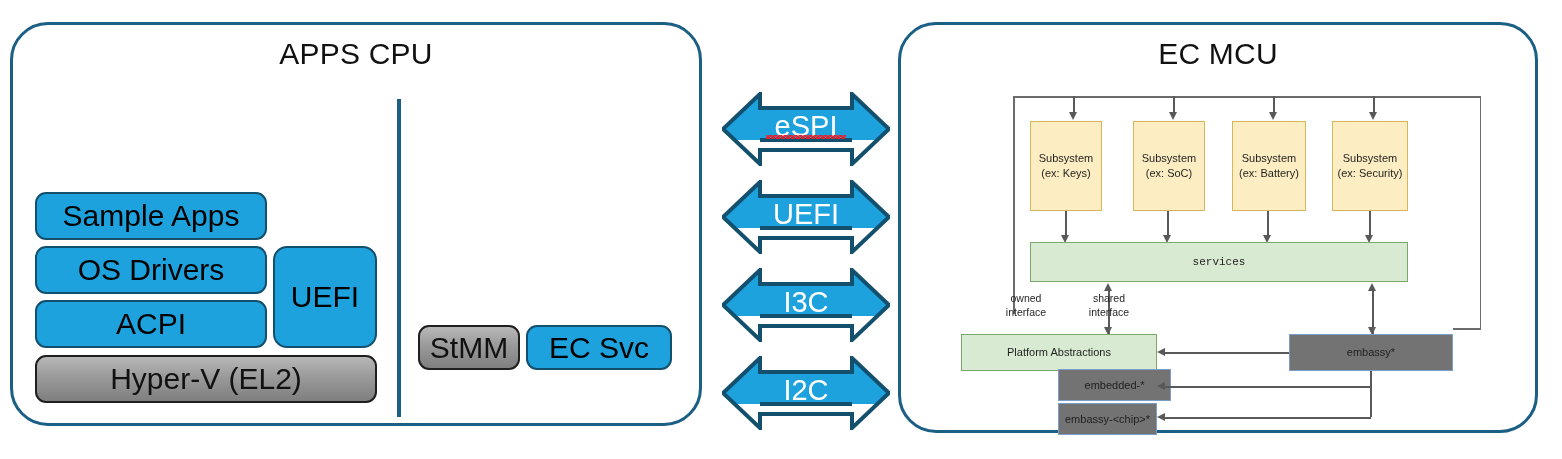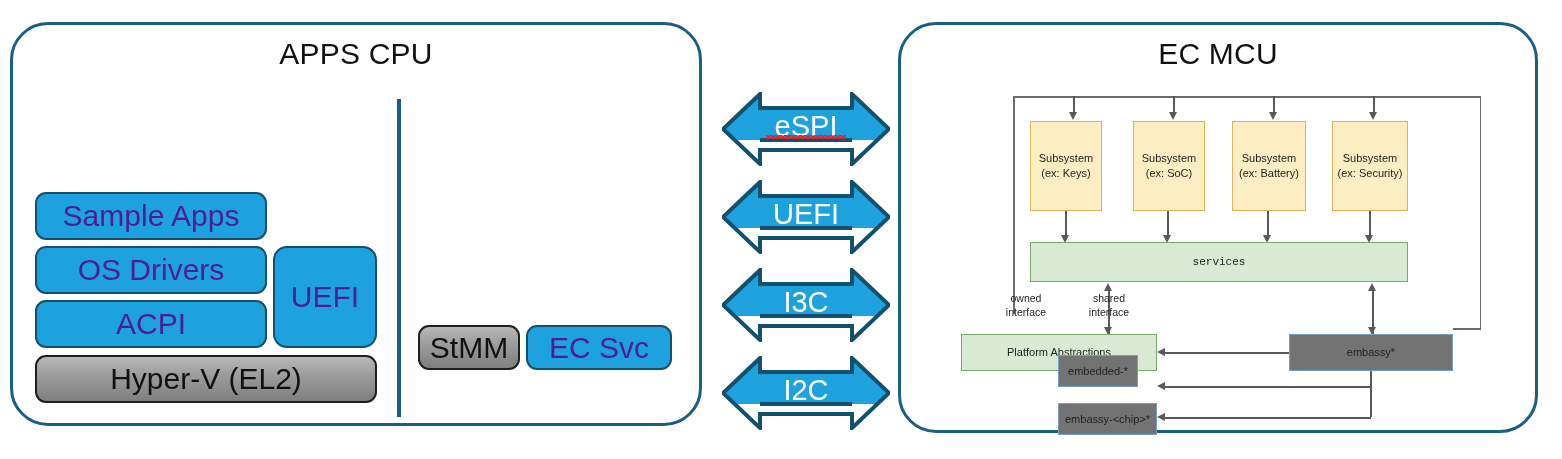--- a/index.html
+++ b/index.html
@@ -51,21 +51,21 @@
     display:flex;
     align-items:center;
     justify-content:center;
     border-radius:11px;
     white-space:nowrap;
     overflow:hidden;
   }
   .blk.blue{
     background:#1ea2dd;
     border:2px solid #13506d;
-    color:#4c1d95;
+    color:#000000;
     font-size:30px;
   }
   .blk.gray{
     background:linear-gradient(180deg,#b8b8b8 0%,#9a9a9a 45%,#7f7f7f 100%);
     border:2px solid #1f1f1f;
     color:#111111;
     font-size:30px;
   }
 
   
@@ -299,21 +299,21 @@
     <div class="ahead down" style="left:467px; top:302px;"></div>
 
     <div class="dbox green" style="left:60px; top:309px; width:196px; height:37px;">
       <div>Platform Abstractions</div>
     </div>
 
     <div class="dbox blue" style="left:388px; top:309px; width:164px; height:37px;">
       <div>embassy*</div>
     </div>
 
-    <div class="dbox blue" style="left:157px; top:330px; width:80px; height:32px;">
+    <div class="dbox blue" style="left:157px; top:344px; width:113px; height:32px;">
       <div>embedded-*</div>
     </div>
 
     <div class="dbox blue" style="left:157px; top:378px; width:99px; height:32px;">
       <div>embassy-&lt;chip&gt;*</div>
     </div>
 
     <div class="wire h" style="left:264px; top:327px; width:124px;"></div>
     <div class="ahead left" style="left:256px; top:322.5px;"></div>
 

